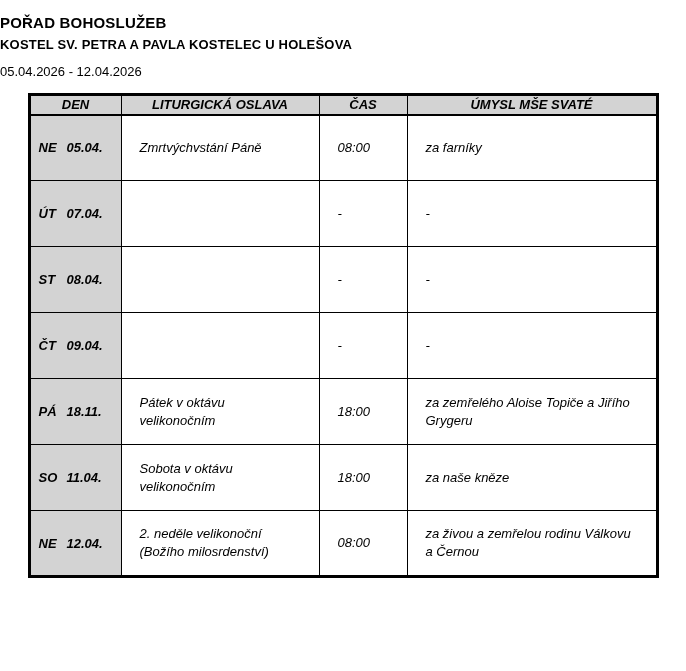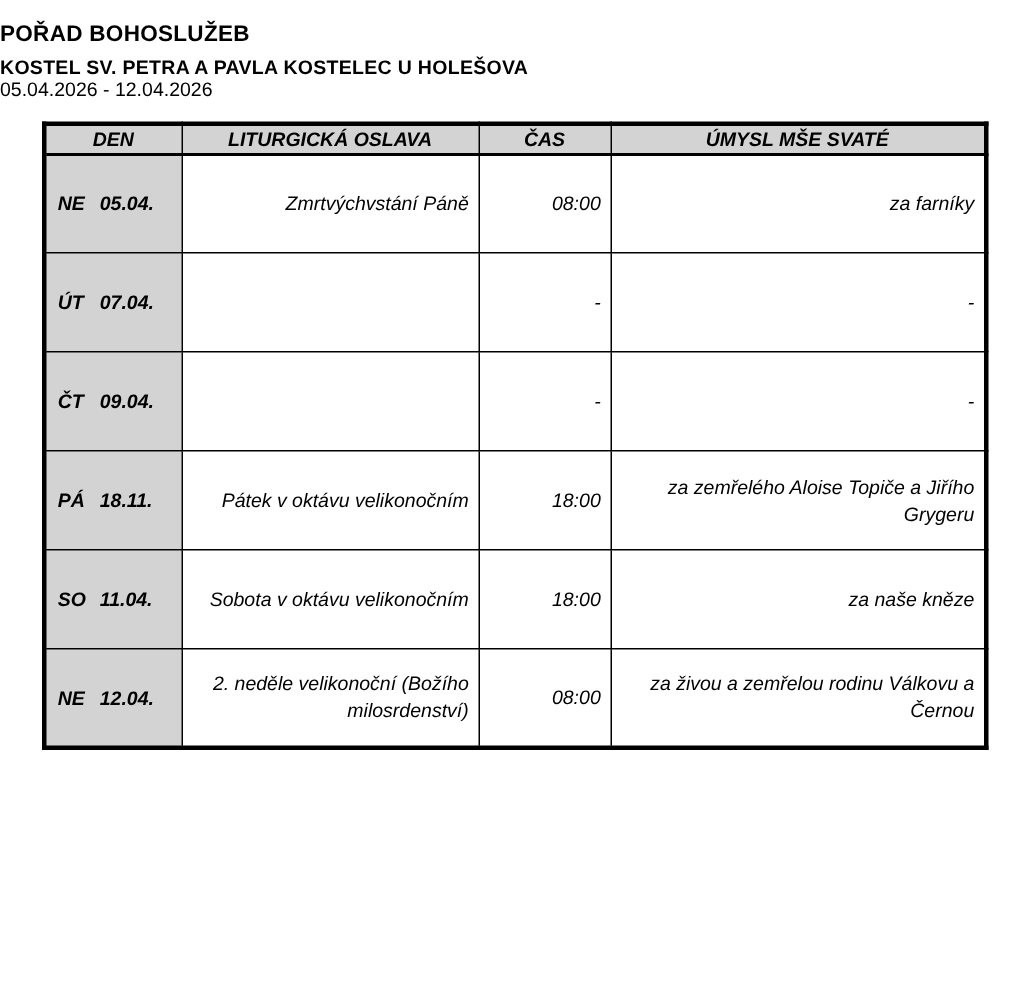--- a/index.html
+++ b/index.html
@@ -22,21 +22,21 @@
     letter-spacing: 0.2px;
   }
   .doc-subtitle {
     font-size: 13px;
     font-weight: bold;
     margin-top: 6px;
     letter-spacing: 0.2px;
   }
   .doc-daterange {
     font-size: 13px;
-    margin-top: 0;
+    margin-top: 12px;
   }
   table.schedule {
     border-collapse: collapse;
     margin: 14px auto 0 auto;
     width: 628px;
     table-layout: fixed;
   }
   table.schedule th,
   table.schedule td {
     border: 1px solid #000000;
@@ -65,22 +65,22 @@
     padding-left: 8px;
   }
   td.cell-day .day-abbr {
     display: inline-block;
     width: 28px;
   }
   tr.data-row { height: 66px; }
   td.cell-celebration,
   td.cell-time,
   td.cell-intention {
-    text-align: right;
-    padding: 2px 6px;
+    text-align: left;
+    padding: 2px 18px;
     line-height: 1.35;
   }
 </style>
 </head>
 <body>
 
 <div class="page">
 
   <div class="doc-header">
     <div class="doc-title">POŘAD BOHOSLUŽEB</div>
@@ -111,20 +111,28 @@
 
       <tr class="data-row">
         <td class="cell-day">
           <span class="day-abbr">ÚT</span><span>07.04.</span>
         </td>
         <td class="cell-celebration"></td>
         <td class="cell-time">-</td>
         <td class="cell-intention">-</td>
       </tr>
 
+      <tr class="data-row">
+        <td class="cell-day">
+          <span class="day-abbr">ST</span><span>08.04.</span>
+        </td>
+        <td class="cell-celebration"></td>
+        <td class="cell-time">-</td>
+        <td class="cell-intention">-</td>
+      </tr>
 
       <tr class="data-row">
         <td class="cell-day">
           <span class="day-abbr">ČT</span><span>09.04.</span>
         </td>
         <td class="cell-celebration"></td>
         <td class="cell-time">-</td>
         <td class="cell-intention">-</td>
       </tr>
 

